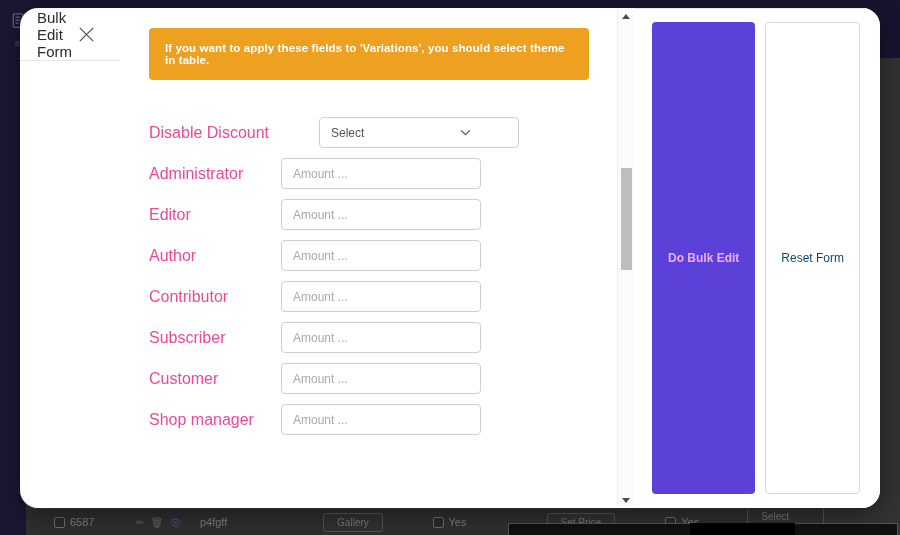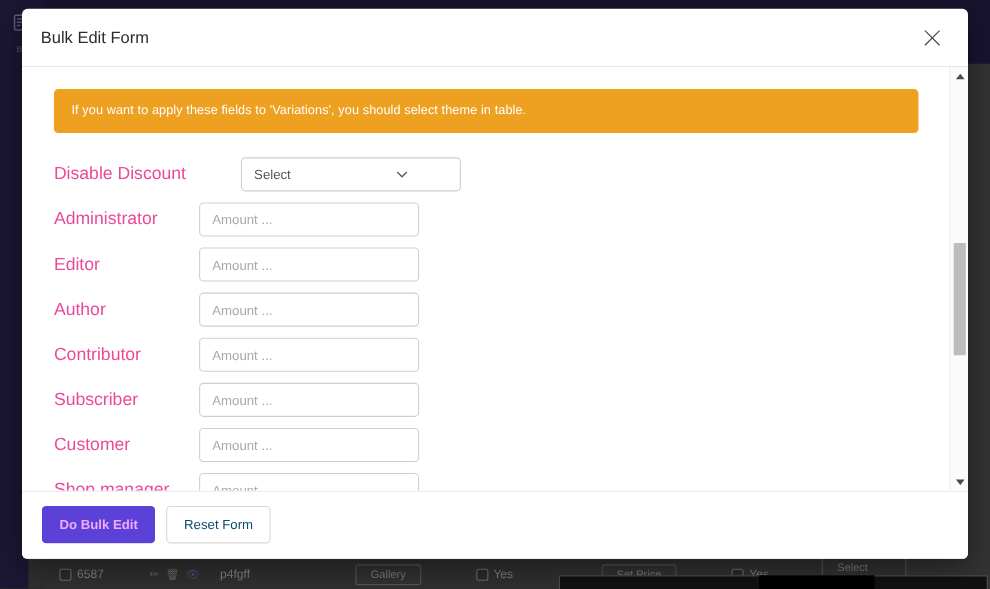--- a/index.html
+++ b/index.html
@@ -99,24 +99,24 @@
     width: 105px; height: 14px;
     background: #000;
   }
 
   
   #modal {
     position: absolute;
     left: 20px; top: 8px;
     width: 860px; height: 500px;
     background: #ffffff;
-    border-radius: 5px;
+    border-radius: 18px;
     box-shadow: 0 6px 26px rgba(0,0,0,.45);
     display: flex;
-    flex-direction: column;
+    flex-direction: row;
     overflow: hidden;
   }
 
   #modal-header {
     height: 53px;
     flex: 0 0 53px;
     border-bottom: 1px solid #e6e6e6;
     display: flex;
     align-items: center;
     padding: 0 18px 0 17px;
@@ -147,23 +147,23 @@
     inset: 0;
     padding: 20px 45px 10px 29px;
   }
 
   #warning-banner {
     background: #eea020;
     color: #ffffff;
     border-radius: 4px;
     padding: 14px 16px;
     font-size: 11.5px;
-    font-weight: 400;
+    font-weight: 700;
     letter-spacing: .1px;
-    margin-bottom: 17px;
+    margin-bottom: 32px;
   }
 
   .form-row {
     display: flex;
     align-items: center;
     min-height: 41px;
   }
   .form-label {
     width: 132px;
     flex: 0 0 132px;

